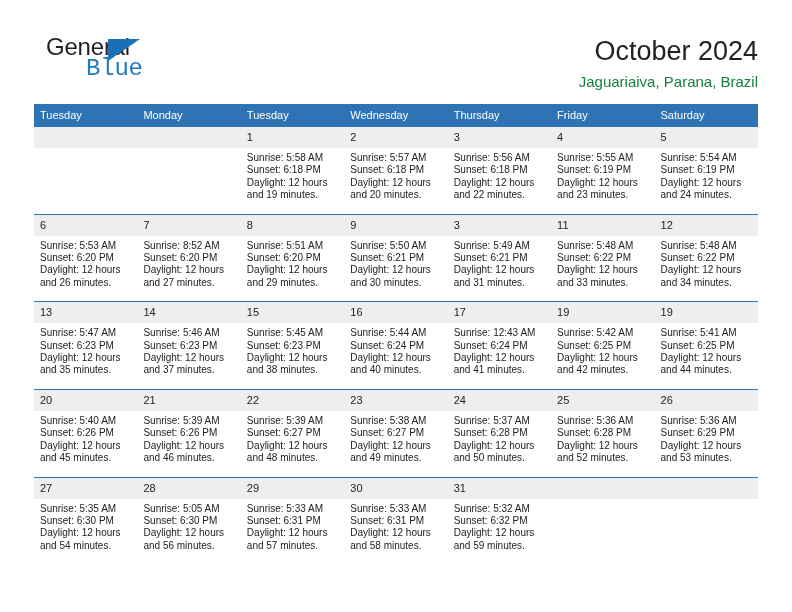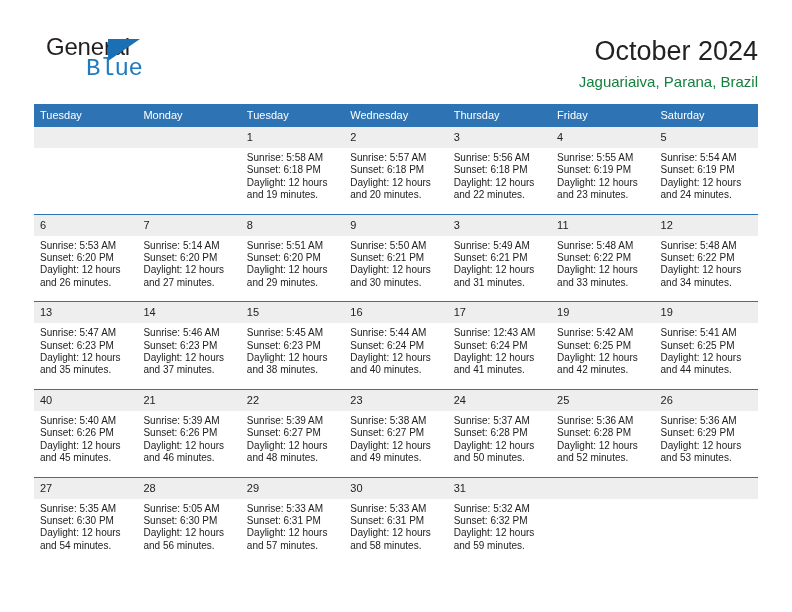--- a/index.html
+++ b/index.html
@@ -226,21 +226,21 @@
             <div class="daynum">6</div>
             <div class="details">
               <div>Sunrise: 5:53 AM</div>
               <div>Sunset: 6:20 PM</div>
               <div class="daylight">Daylight: 12 hours and 26 minutes.</div>
             </div>
           </td>
           <td>
             <div class="daynum">7</div>
             <div class="details">
-              <div>Sunrise: 5:14 AM</div>
+              <div>Sunrise: 8:52 AM</div>
               <div>Sunset: 6:20 PM</div>
               <div class="daylight">Daylight: 12 hours and 27 minutes.</div>
             </div>
           </td>
           <td>
             <div class="daynum">8</div>
             <div class="details">
               <div>Sunrise: 5:51 AM</div>
               <div>Sunset: 6:20 PM</div>
               <div class="daylight">Daylight: 12 hours and 29 minutes.</div>
@@ -332,21 +332,21 @@
             <div class="daynum">19</div>
             <div class="details">
               <div>Sunrise: 5:41 AM</div>
               <div>Sunset: 6:25 PM</div>
               <div class="daylight">Daylight: 12 hours and 44 minutes.</div>
             </div>
           </td>
         </tr>
         <tr class="week-row">
           <td>
-            <div class="daynum">40</div>
+            <div class="daynum">20</div>
             <div class="details">
               <div>Sunrise: 5:40 AM</div>
               <div>Sunset: 6:26 PM</div>
               <div class="daylight">Daylight: 12 hours and 45 minutes.</div>
             </div>
           </td>
           <td>
             <div class="daynum">21</div>
             <div class="details">
               <div>Sunrise: 5:39 AM</div>

